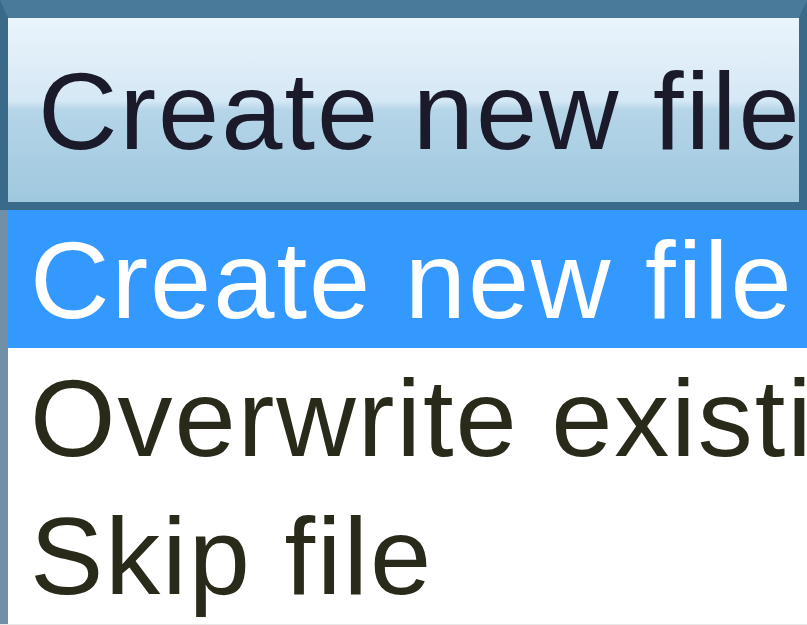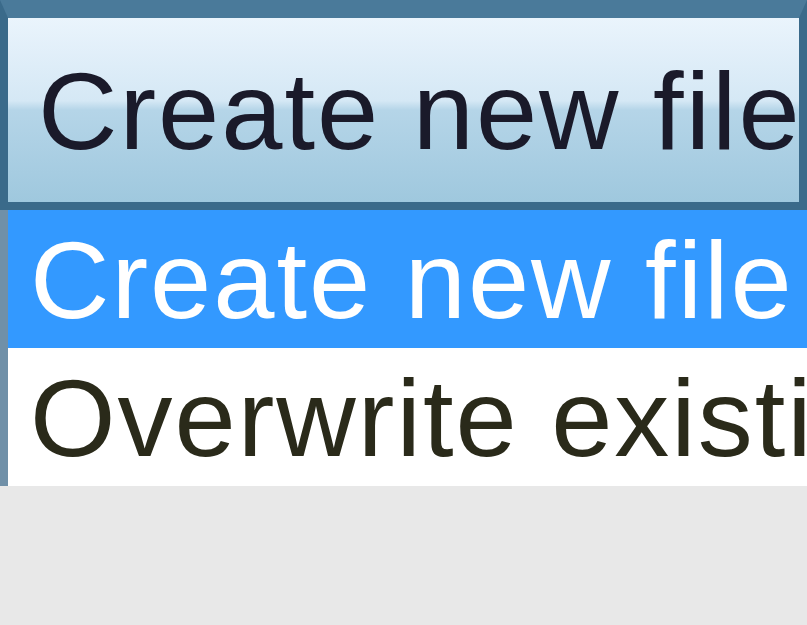--- a/index.html
+++ b/index.html
@@ -75,14 +75,17 @@
   <div class="dropdown-button">
     <span class="dropdown-button-text">Create new file</span>
   </div>
   <div class="dropdown-list">
     <div class="dropdown-item selected">
       <span class="dropdown-item-text">Create new file</span>
     </div>
     <div class="dropdown-item">
       <span class="dropdown-item-text">Overwrite existing file</span>
     </div>
+    <div class="dropdown-item">
+      <span class="dropdown-item-text">Skip file</span>
+    </div>
   </div>
 </div>
 
 </body></html>

